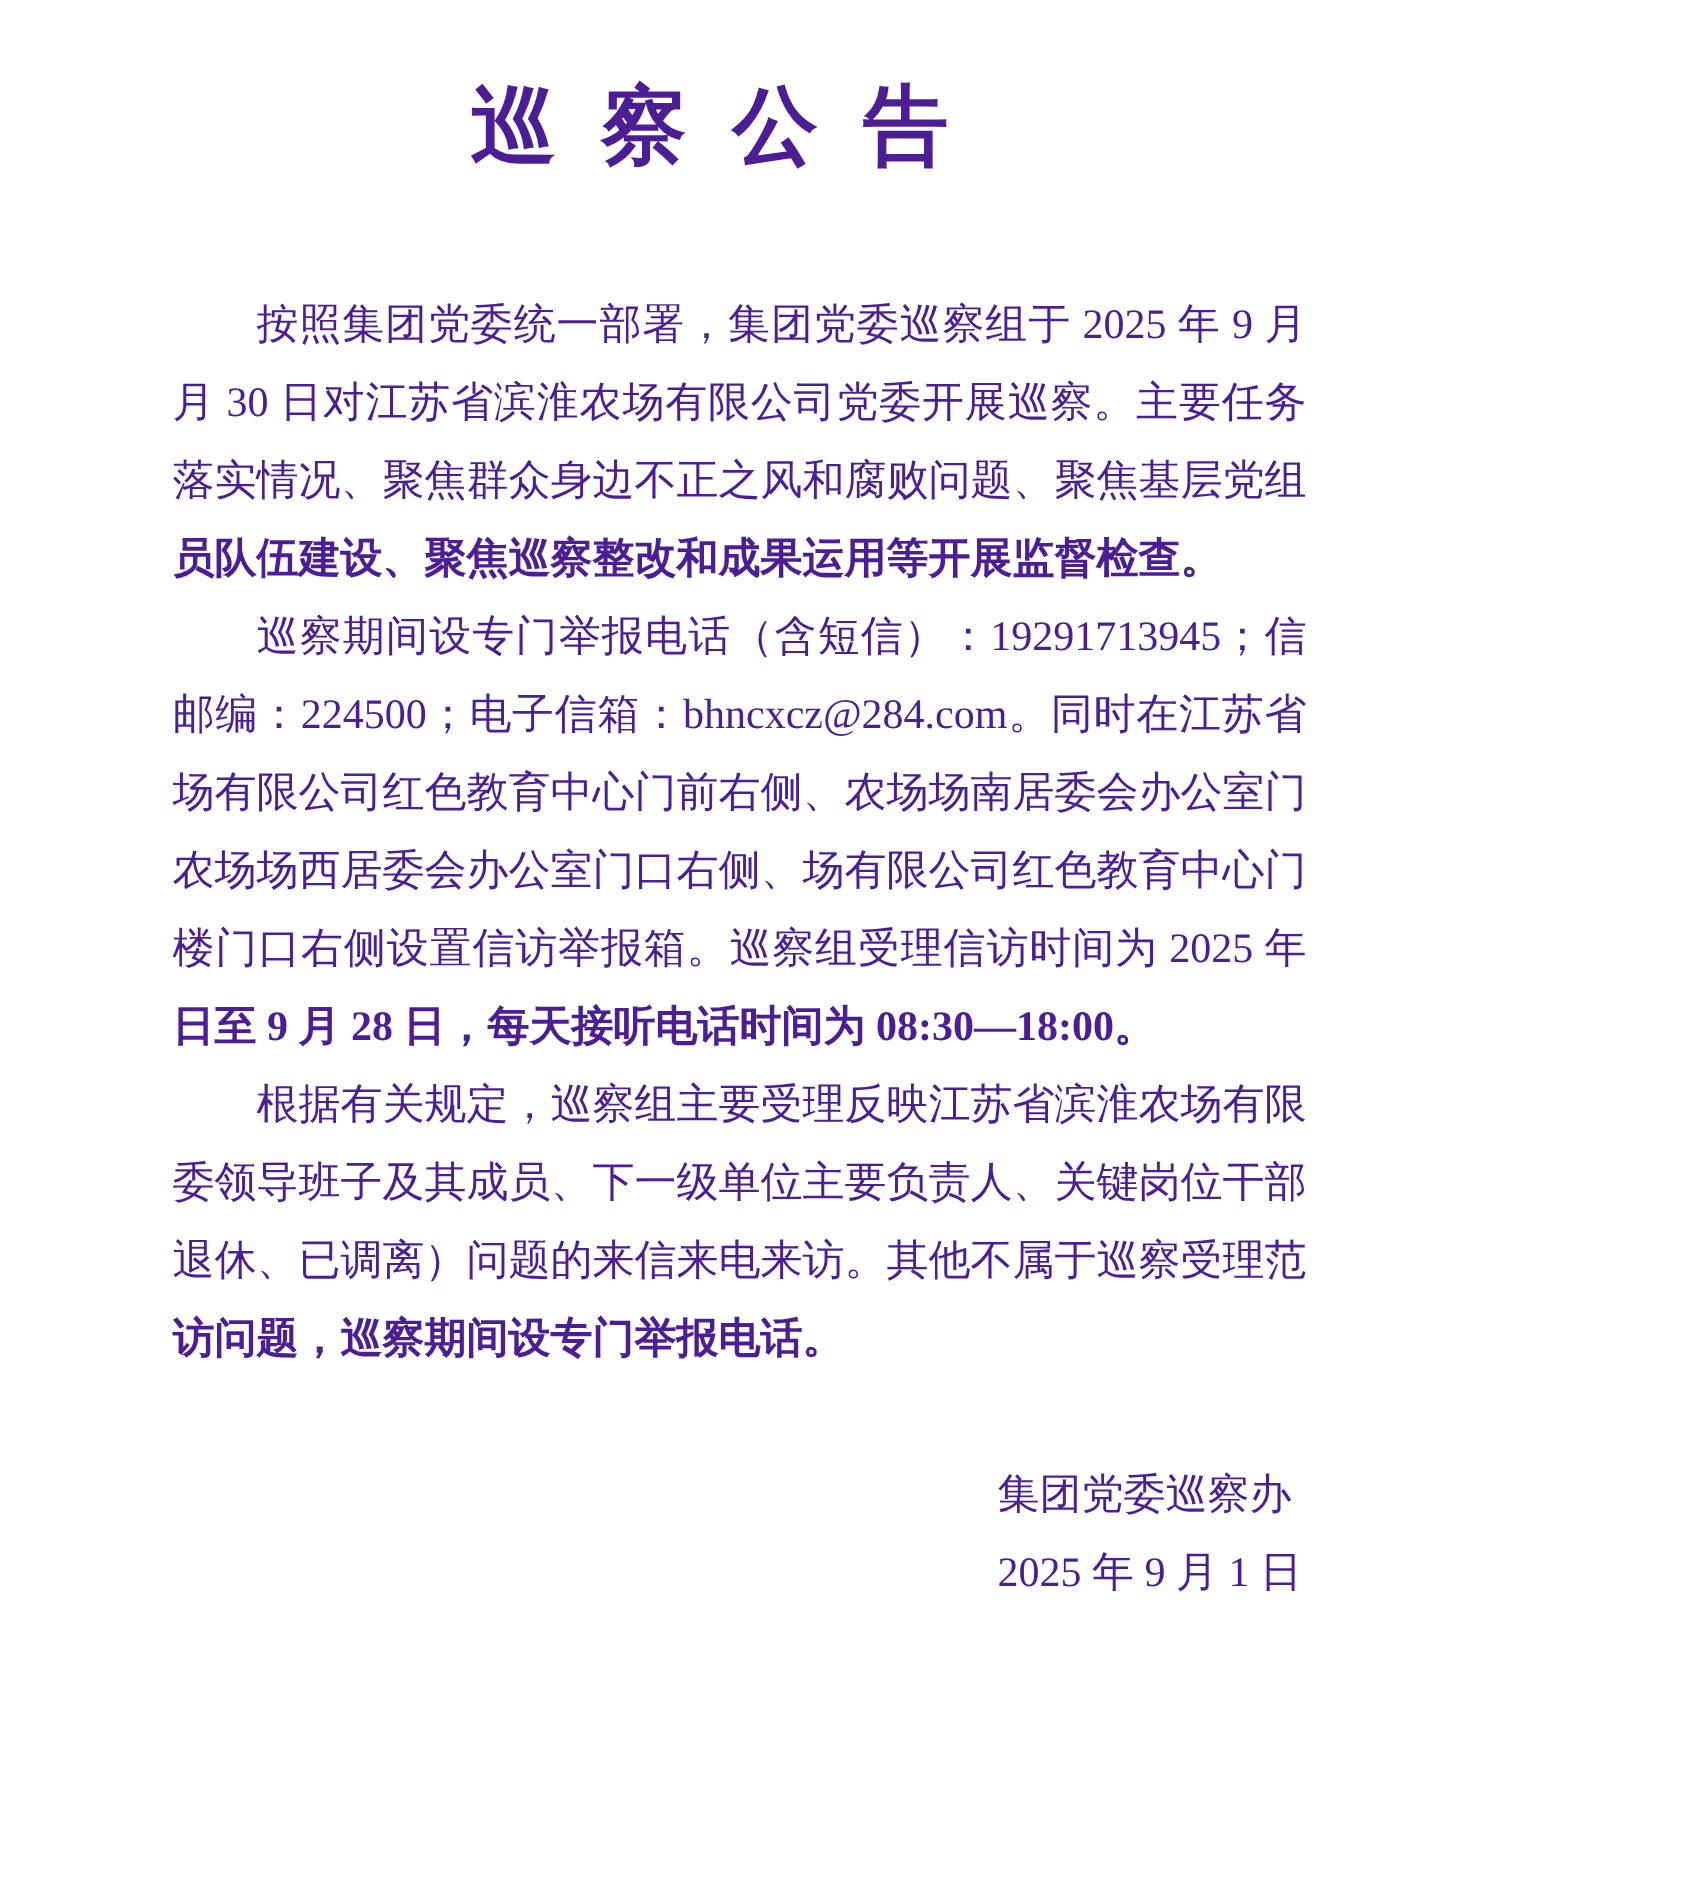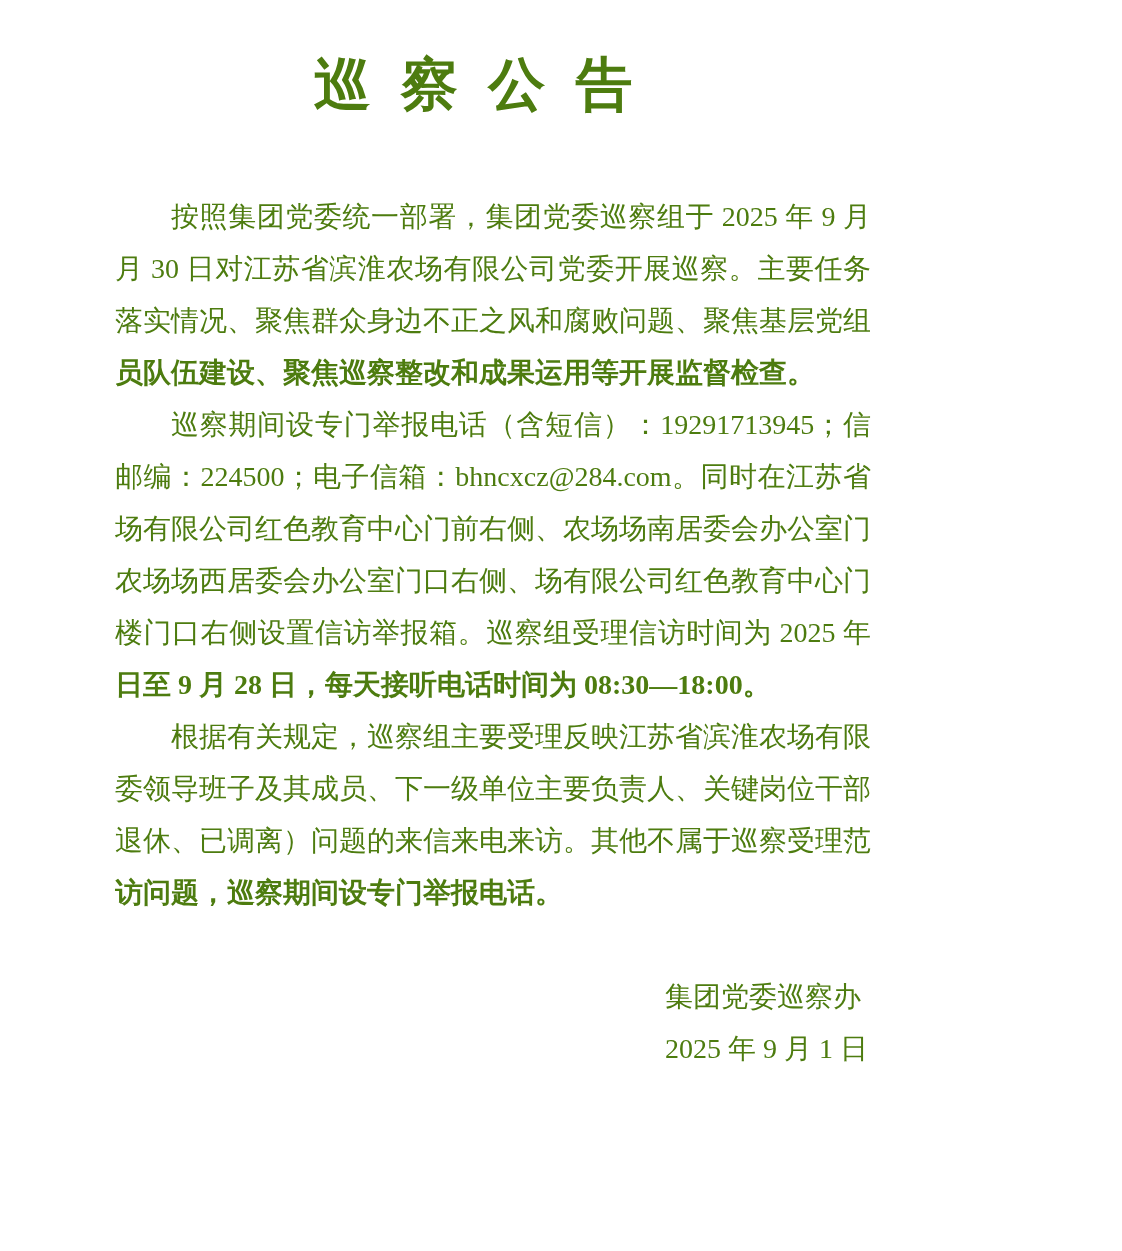--- a/index.html
+++ b/index.html
@@ -5,21 +5,21 @@
   html, body {
     margin: 0;
     padding: 0;
     background: #ffffff;
   }
   .page {
     position: relative;
     width: 954px;
     height: 1251px;
     background: #ffffff;
-    color: #4d7c0f;
+    color: #4c1d95;
     font-family: "Liberation Serif", "DejaVu Serif", serif;
     overflow: hidden;
   }
   .doc-title {
     margin: 45px 0 0 0;
     text-align: center;
     font-size: 57px;
     font-weight: bold;
     line-height: 80px;
     letter-spacing: 8px;

